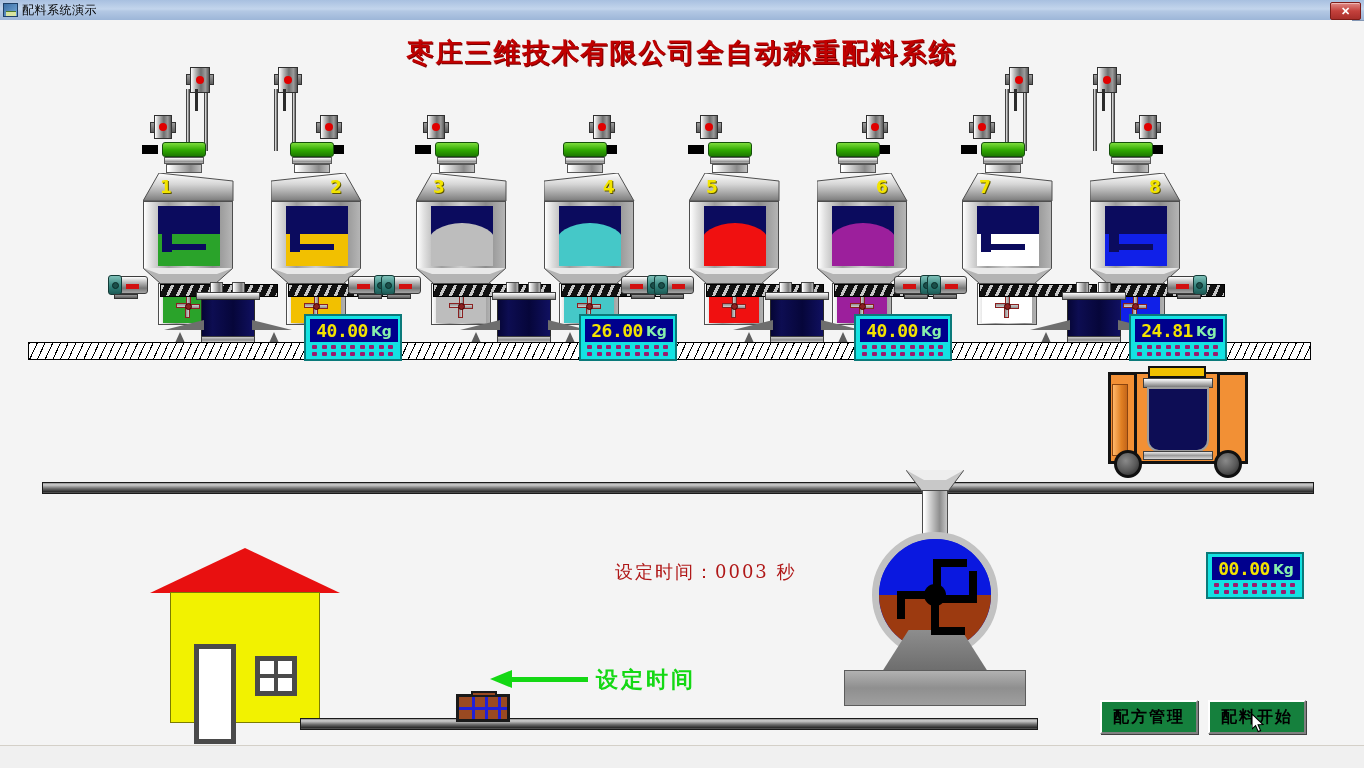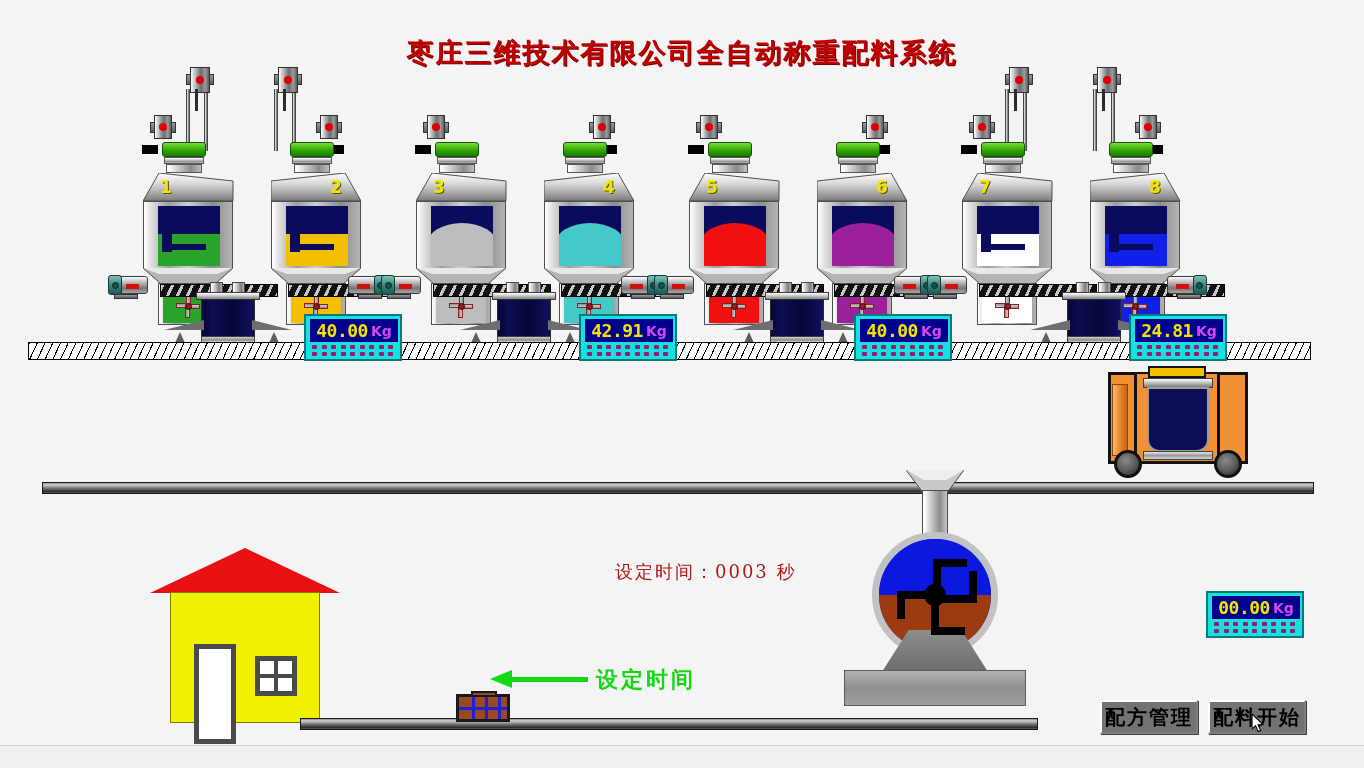--- a/index.html
+++ b/index.html
@@ -133,21 +133,21 @@
     background-image:repeating-linear-gradient(115deg,#000 0px,#000 1px,#fff 1px,#fff 7px);}
 
   
   .wdisp{position:absolute;width:98px;height:47px;background:#14e2e2;
     border:2px solid #0a7a7a;box-sizing:border-box;padding:3px;}
   .wd-screen{position:absolute;left:4px;top:3px;width:88px;height:23px;background:#00008d;
     display:flex;align-items:center;justify-content:center;}
   .wd-val{font-family:"DejaVu Sans Mono","Liberation Mono",monospace;
     font-size:18px;font-weight:bold;color:#f3e300;letter-spacing:-.5px;line-height:1;}
   .wd-unit{font-family:"DejaVu Sans","Liberation Sans",sans-serif;
-    font-size:14px;font-weight:bold;color:#d946ef;margin-left:3px;line-height:1;}
+    font-size:14px;font-weight:bold;color:#86efac;margin-left:3px;line-height:1;}
   .wd-dots{position:absolute;left:6px;top:29px;width:84px;height:14px;}
   .wd-dot{position:absolute;width:5px;height:4px;background:#9a1b6e;border-radius:1px;}
 
   
   .rail{position:absolute;
     background:linear-gradient(to bottom,#8e8e8e 0%,#cfcfcf 18%,#6e6e6e 55%,#2f2f2f 85%,#5a5a5a 100%);
     border:1px solid #1a1a1a;box-sizing:border-box;}
 
   
   .trolley{position:absolute;width:140px;height:112px;}
@@ -208,36 +208,41 @@
   
   .arrowline{position:absolute;height:5px;background:#14d814;}
   .arrowhead{position:absolute;width:0;height:0;
     border-top:9px solid transparent;border-bottom:9px solid transparent;border-right:22px solid #14d814;}
   .greenlabel{position:absolute;font-family:"DejaVu Serif","Liberation Serif",serif;
     font-size:22px;font-weight:bold;color:#14d814;letter-spacing:3px;}
   .timelabel{position:absolute;font-family:"DejaVu Serif","Liberation Serif",serif;
     font-size:18px;color:#b01818;letter-spacing:2px;white-space:nowrap;}
 
   
-  .btn{position:absolute;height:34px;background:#737373;
+  .btn{position:absolute;height:34px;background:#15803d;
     border-top:2px solid #ffffff;border-left:2px solid #ffffff;
     border-right:2px solid #808080;border-bottom:2px solid #808080;
     box-shadow:1px 1px 0 #404040;box-sizing:border-box;
     display:flex;align-items:center;justify-content:center;cursor:pointer;
-    font-family:Liberation Serif, serif;font-size:20px;font-weight:bold;color:#000;
+    font-family:Liberation Serif, serif;font-size:16px;font-weight:bold;color:#000;
     letter-spacing:2px;}
 
   
   .cursor{position:absolute;width:14px;height:20px;z-index:40;}
 </style>
 </head>
 <body>
 
 <div class="app">
 
+  <div class="titlebar">
+    <div class="tb-icon"></div>
+    <div class="tb-title">配料系统演示</div>
+    <div class="tb-close">✕</div>
+  </div>
 
   <div class="client">
 
     <div class="heading">枣庄三维技术有限公司全自动称重配料系统</div>
 
     <div id="silo-layer">
         <div class="silo" style="left: 140px; top: 105px;">
           <div class="s-pipe" style="left:46px;top:-36px;height:62px;"></div>
           <div class="s-pipe" style="left:64px;top:-36px;height:62px;"></div>
           <div class="s-motor-big" style="left:50px;top:-58px;">
@@ -805,21 +810,21 @@
             <div class="wd-dot" style="left: 28.5px; top: 7px;"></div>
             <div class="wd-dot" style="left: 38px; top: 7px;"></div>
             <div class="wd-dot" style="left: 47.5px; top: 7px;"></div>
             <div class="wd-dot" style="left: 57px; top: 7px;"></div>
             <div class="wd-dot" style="left: 66.5px; top: 7px;"></div>
             <div class="wd-dot" style="left: 76px; top: 7px;"></div>
           </div>
         </div>
         <div class="wdisp" style="left: 579px; top: 294px;">
           <div class="wd-screen">
-      <span class="wd-val">42.91</span>
+      <span class="wd-val">26.00</span>
       <span class="wd-unit">Kg</span>
     </div>
     <div class="wd-dots">
             <div class="wd-dot" style="left: 0px; top: 0px;"></div>
             <div class="wd-dot" style="left: 9.5px; top: 0px;"></div>
             <div class="wd-dot" style="left: 19px; top: 0px;"></div>
             <div class="wd-dot" style="left: 28.5px; top: 0px;"></div>
             <div class="wd-dot" style="left: 38px; top: 0px;"></div>
             <div class="wd-dot" style="left: 47.5px; top: 0px;"></div>
             <div class="wd-dot" style="left: 57px; top: 0px;"></div>
@@ -922,21 +927,21 @@
         <div class="mx-arm" style="left:56px;top:56px;width:42px;height:8px;"></div>
         <div class="mx-arm" style="left:90px;top:32px;width:8px;height:30px;"></div>
         <div class="mx-arm" style="left:52px;top:58px;width:8px;height:38px;"></div>
         <div class="mx-arm" style="left:52px;top:88px;width:34px;height:8px;"></div>
         <div class="mx-hub"></div>
       </div>
       <div class="mx-stand"></div>
       <div class="mx-base"></div>
     </div>
 
-    <div class="wdisp" style="left:1206px;top:532px;margin-top:39px;">
+    <div class="wdisp" style="left:1206px;top:532px;">
       <div class="wd-screen">
         <span class="wd-val">00.00</span>
         <span class="wd-unit">Kg</span>
       </div>
       <div class="wd-dots">
           <div class="wd-dot" style="left: 0px; top: 0px;"></div>
           <div class="wd-dot" style="left: 9.5px; top: 0px;"></div>
           <div class="wd-dot" style="left: 19px; top: 0px;"></div>
           <div class="wd-dot" style="left: 28.5px; top: 0px;"></div>
           <div class="wd-dot" style="left: 38px; top: 0px;"></div>

